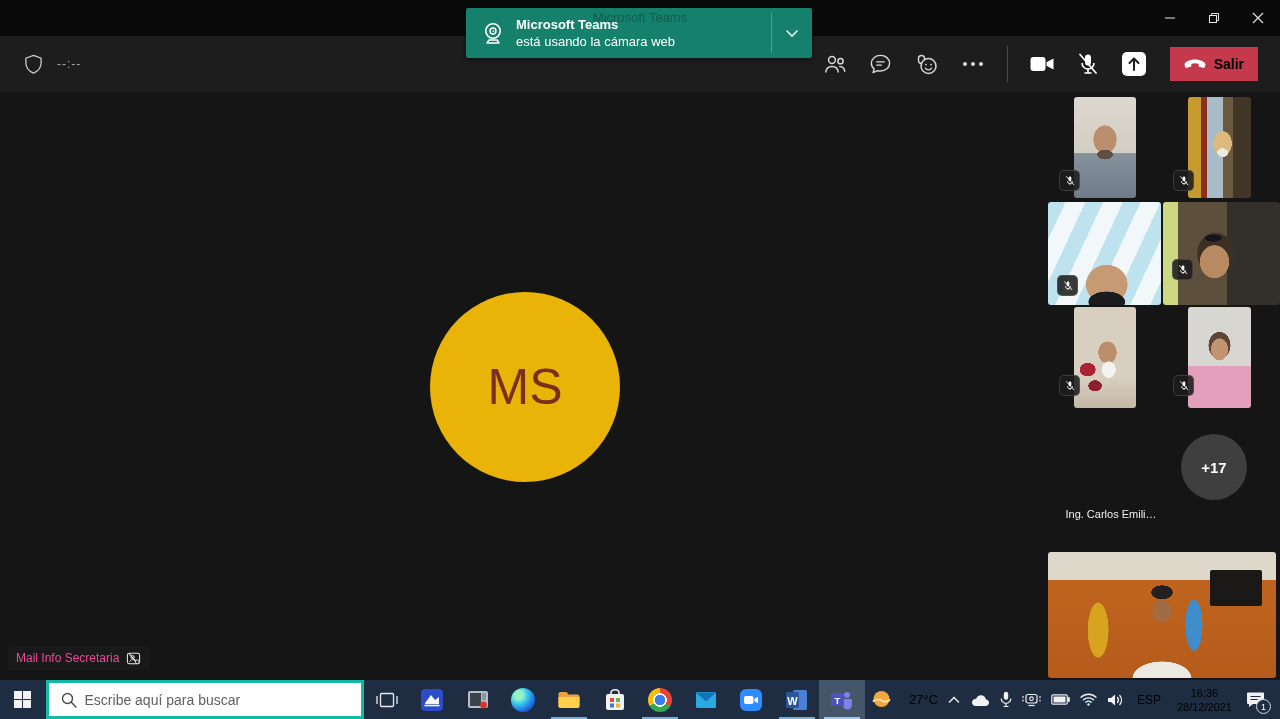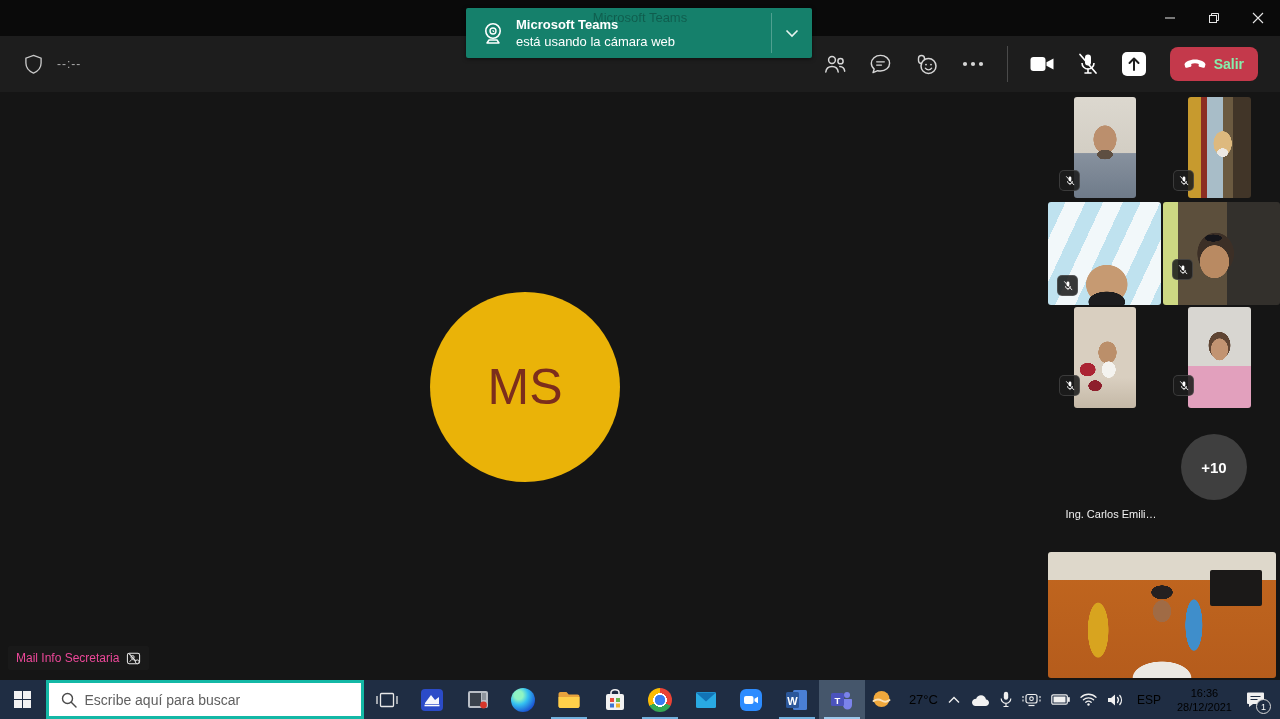--- a/index.html
+++ b/index.html
@@ -29,21 +29,21 @@
   .mtoolbar { position:absolute; left:0; top:36px; width:1280px; height:56px; background:#1d1d1d;
               display:flex; align-items:center; }
   .mt-left { display:flex; align-items:center; gap:14px; margin-left:24px; color:#c9c9c9; }
   .timer { font-size:12px; color:#a9a9a9; letter-spacing:1px; }
   .mt-right { margin-left:auto; display:flex; align-items:center; gap:6px; margin-right:22px; }
   .tool-btn { width:40px; height:40px; background:transparent; border:none; display:flex;
               align-items:center; justify-content:center; color:#d6d6d6; cursor:default; }
   .vdivider { width:1px; height:36px; background:#4a4a4a; margin:0 8px; }
   .share-box { width:24px; height:24px; background:#fff; border-radius:5px; display:flex;
                align-items:center; justify-content:center; }
-  .leave-btn { height:34px; min-width:66px; background:#c4394b; color:#86efac; border:none; border-radius:8px;
+  .leave-btn { height:34px; min-width:66px; background:#c4394b; color:#000000; border:none; border-radius:0;
                font-size:14px; font-weight:bold; display:flex; align-items:center; gap:8px;
                padding:0 14px; margin-left:10px; cursor:default; font-family:"Liberation Sans",sans-serif; }
 
   
   .stage { position:absolute; left:0; top:92px; width:1280px; height:588px; background:#151515; }
 
   .ms-avatar { position:absolute; left:430px; top:292px; width:190px; height:190px; border-radius:50%;
                background:#eab308; display:flex; align-items:center; justify-content:center;
                color:#7c2d1c; font-size:50px; }
 
@@ -323,21 +323,21 @@
       <svg width="12" height="12" viewBox="0 0 16 16">
           <rect x="6.2" y="2" width="3.6" height="6.4" rx="1.8" fill="#fff"></rect>
           <path d="M4.6 8.2a3.4 3.4 0 0 0 6.8 0M8 11.6v1.8" fill="none" stroke="#fff" stroke-width="1.1"></path>
           <path d="M3 1.8l10.5 11.6" stroke="#fff" stroke-width="1.2"></path>
         </svg>
     </span>
   </div>
 
   <div class="ig-label">Ing. Carlos Emili…</div>
   <div class="overflow-avatar">
-    <span>+10</span>
+    <span>+17</span>
   </div>
 
   <div class="tile bottom-video">
     <div class="tile-inner"></div>
     <div class="tv"></div>
   </div>
 
   <div class="pinned-pill">
     <span class="nm">Mail Info Secretaria</span>
     <svg width="15" height="15" viewBox="0 0 16 16">

